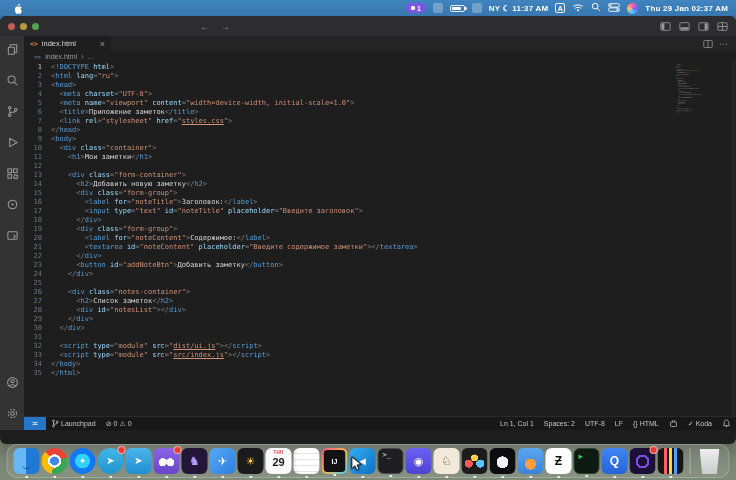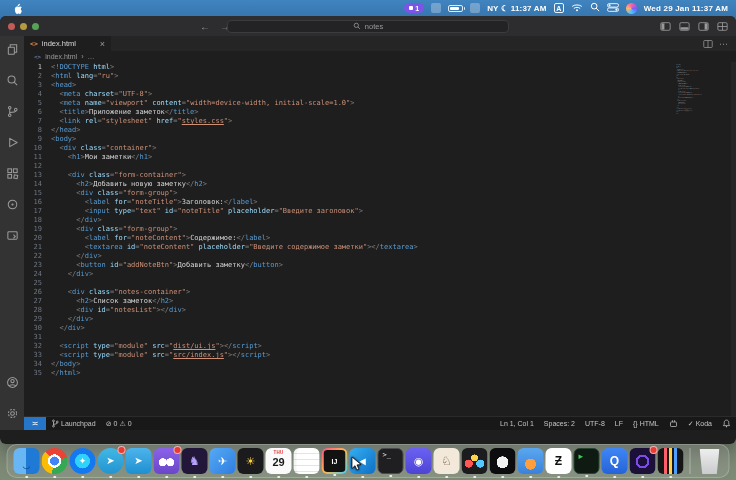--- a/index.html
+++ b/index.html
@@ -165,40 +165,33 @@
     </span>
     <span>
       <svg width="12" height="9" viewBox="0 0 14 10">
           <rect x="0.5" y="0.5" width="13" height="4" rx="2" stroke="#fff" stroke-width="1" fill="none"></rect>
           <circle cx="3" cy="2.5" r="1.2" fill="#fff"></circle>
           <rect x="0.5" y="5.5" width="13" height="4" rx="2" stroke="#fff" stroke-width="1" fill="none"></rect>
           <circle cx="11" cy="7.5" r="1.2" fill="#fff"></circle>
         </svg>
     </span>
     <span class="siri"></span>
-    <span class="mb-time">Wed 29 Jan 11:37 AM</span>
+    <span class="mb-time">Thu 29 Jan 02:37 AM</span>
   </div>
 </div>
 
 <div class="window">
 
   <div class="titlebar">
     <span class="tl r"></span>
     <span class="tl y"></span>
     <span class="tl g"></span>
     <span class="nav-arrows">
       <span>←</span>
       <span>→</span>
-    </span>
-    <span class="cmd-center">
-      <svg width="8" height="8" viewBox="0 0 12 12">
-          <circle cx="5" cy="5" r="3.2" stroke="#9a9a9a" stroke-width="1.2" fill="none"></circle>
-          <line x1="7.5" y1="7.5" x2="10.4" y2="10.4" stroke="#9a9a9a" stroke-width="1.2"></line>
-        </svg>
-      <span>notes</span>
     </span>
     <span class="layout-icons">
       <svg width="11" height="11" viewBox="0 0 13 13">
           <rect x="1" y="2" width="11" height="9" rx="1.5" stroke="#9a9a9a" fill="none"></rect>
           <rect x="1.8" y="2.8" width="3.4" height="7.4" fill="#9a9a9a"></rect>
         </svg>
       <svg width="11" height="11" viewBox="0 0 13 13">
           <rect x="1" y="2" width="11" height="9" rx="1.5" stroke="#9a9a9a" fill="none"></rect>
           <rect x="1.8" y="7.4" width="9.4" height="2.8" fill="#9a9a9a"></rect>
         </svg>

